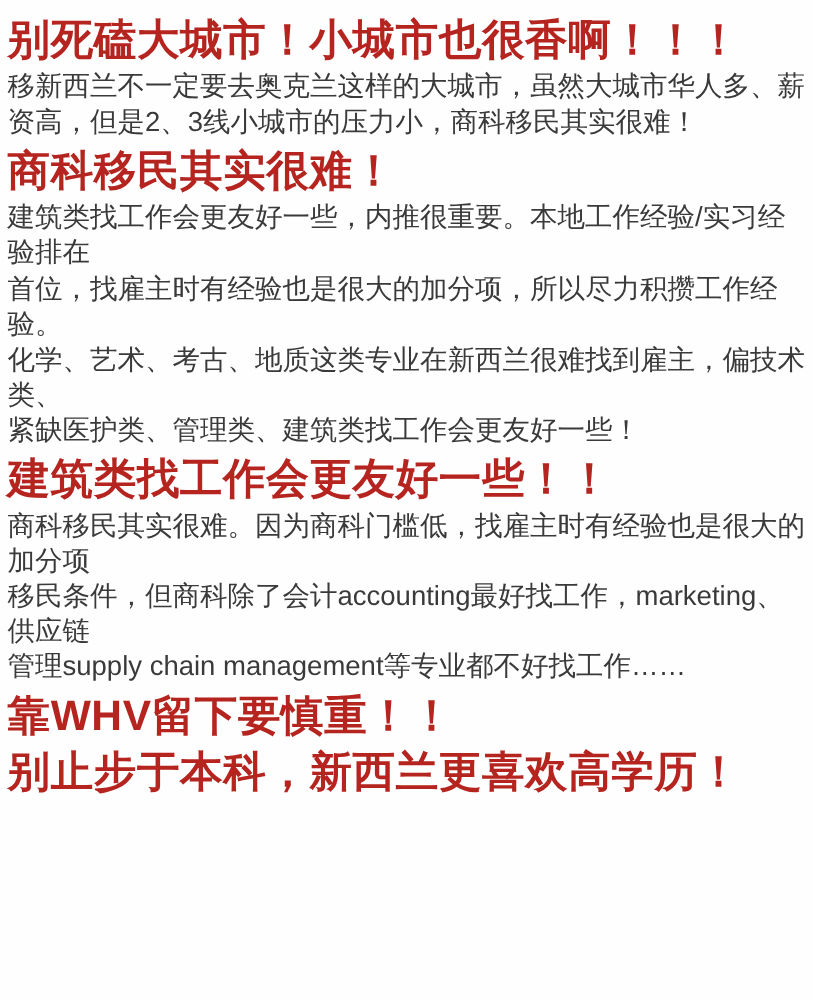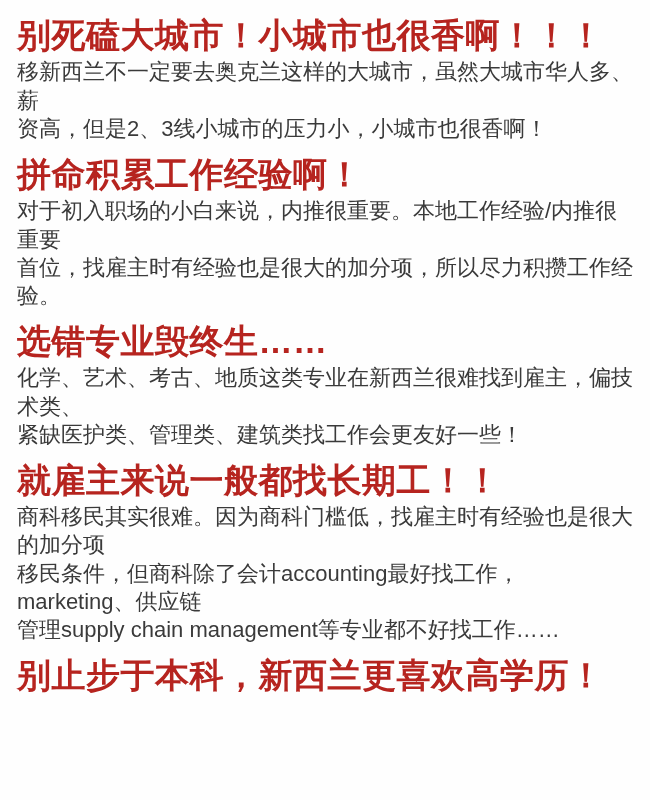--- a/index.html
+++ b/index.html
@@ -14,21 +14,21 @@
     body {
       width: 650px;
       height: 800px;
       box-sizing: border-box;
       padding: 4px 4px 0 5px;
       background: var(--bg-color);
       font-family: "Liberation Sans", sans-serif;
       overflow: hidden;
     }
     .advice-section {
-      margin: 12px;
+      margin: 1px;
     }
     .section-heading {
       color: var(--heading-color);
       font-size: 34px;
       line-height: 1.16;
       font-weight: 700;
       margin: 6px 0 3px 0;
       letter-spacing: 0.5px;
       white-space: nowrap;
     }
@@ -44,43 +44,43 @@
     }
   </style>
 </head>
 <body>
 
 <main>
 
   <section class="advice-section">
     <h2 class="section-heading">别死磕大城市！小城市也很香啊！！！</h2>
     <p class="section-body">移新西兰不一定要去奥克兰这样的大城市，虽然大城市华人多、薪
-资高，但是2、3线小城市的压力小，小城市也很香啊！</p>
+资高，但是2、3线小城市的压力小，商科移民其实很难！</p>
   </section>
 
   <section class="advice-section">
-    <h2 class="section-heading">拼命积累工作经验啊！</h2>
-    <p class="section-body">对于初入职场的小白来说，内推很重要。本地工作经验/内推很重要
+    <h2 class="section-heading">商科移民其实很难！</h2>
+    <p class="section-body">建筑类找工作会更友好一些，内推很重要。本地工作经验/实习经验排在
 首位，找雇主时有经验也是很大的加分项，所以尽力积攒工作经验。</p>
   </section>
 
   <section class="advice-section">
-    <h2 class="section-heading">选错专业毁终生……</h2>
     <p class="section-body">化学、艺术、考古、地质这类专业在新西兰很难找到雇主，偏技术类、
 紧缺医护类、管理类、建筑类找工作会更友好一些！</p>
   </section>
 
   <section class="advice-section">
-    <h2 class="section-heading">就雇主来说一般都找长期工！！</h2>
+    <h2 class="section-heading">建筑类找工作会更友好一些！！</h2>
     <p class="section-body">商科移民其实很难。因为商科门槛低，找雇主时有经验也是很大的加分项
 移民条件，但商科除了会计accounting最好找工作，marketing、供应链
 管理supply chain management等专业都不好找工作……</p>
   </section>
 
   <section class="advice-section">
+    <h2 class="section-heading">靠WHV留下要慎重！！</h2>
   </section>
 
   <section class="advice-section">
     <h2 class="section-heading">别止步于本科，新西兰更喜欢高学历！</h2>
 
   </section>
 
 </main>
 
 </body></html>

